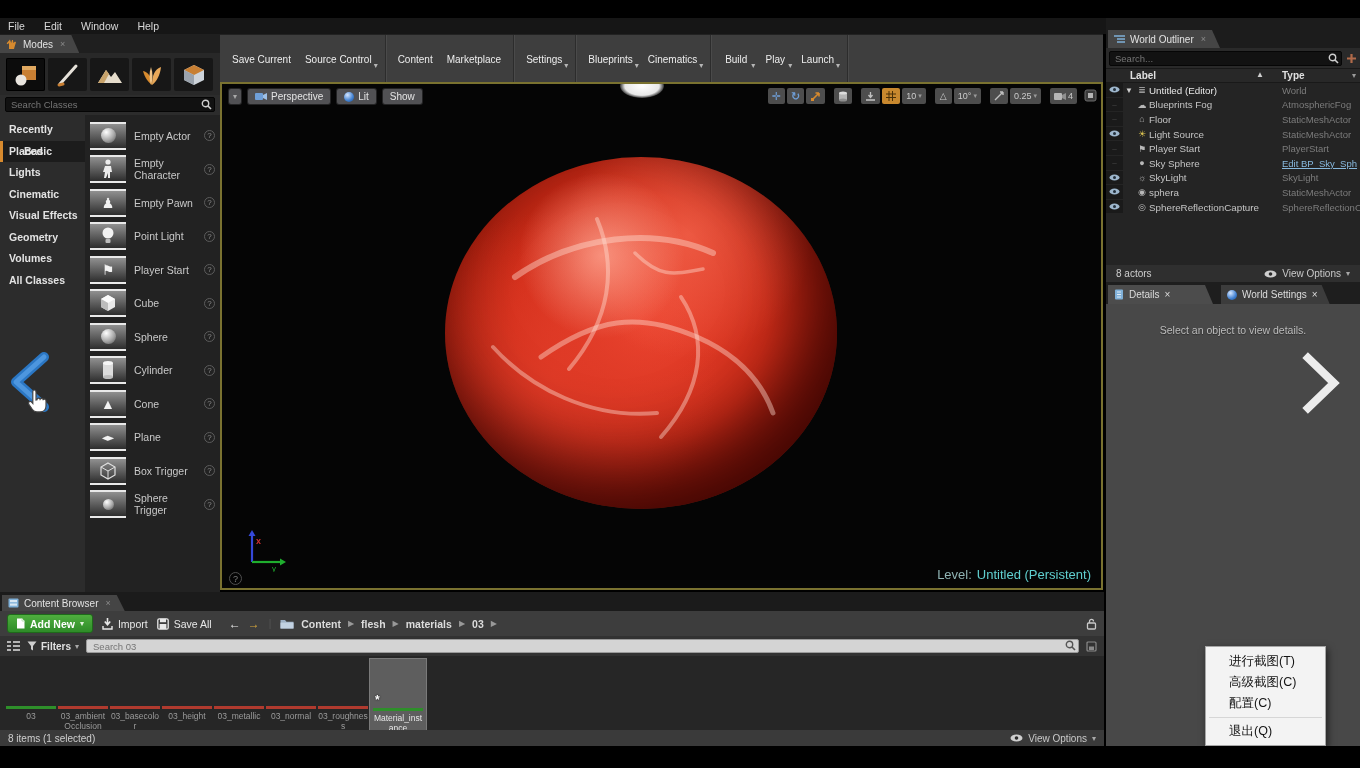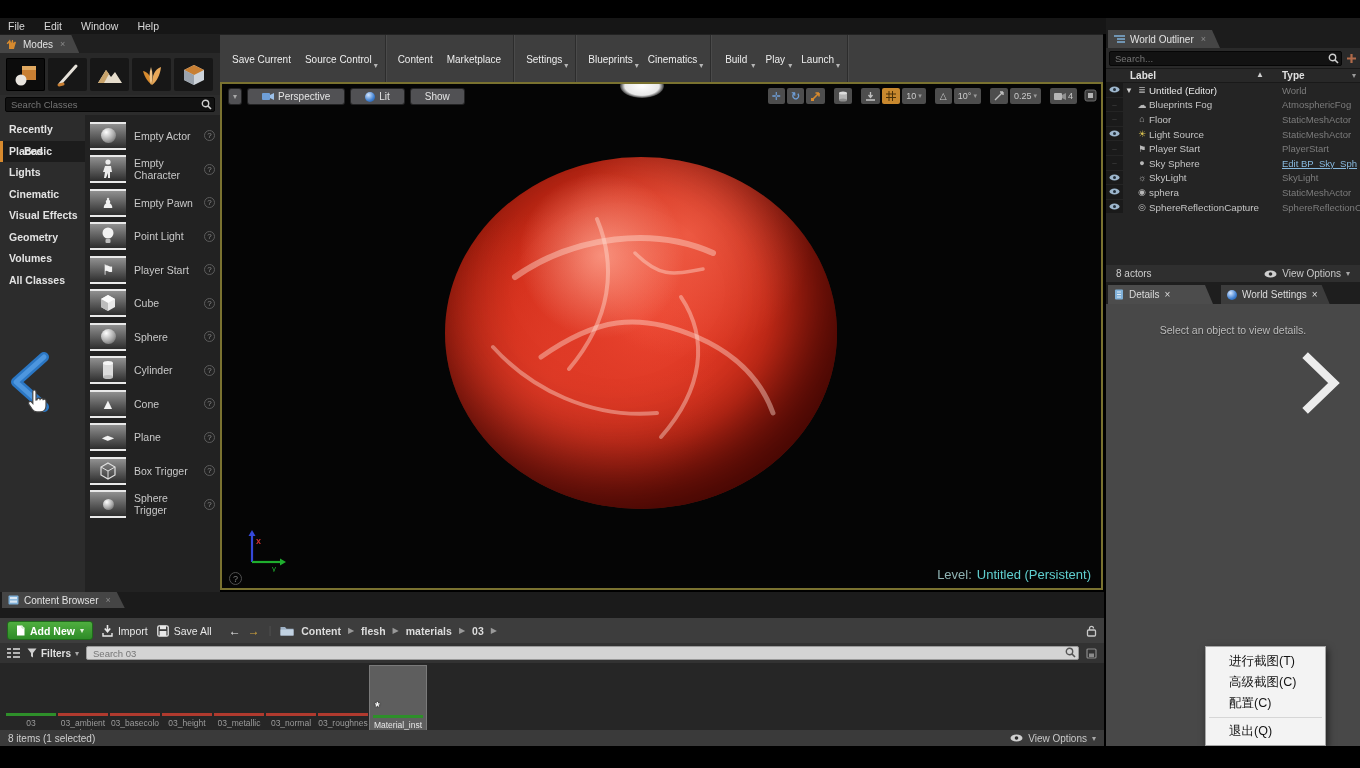--- a/index.html
+++ b/index.html
@@ -48,21 +48,21 @@
   .tgroup{display:flex;align-items:stretch;border-right:1px solid #2c2c2c;box-shadow:1px 0 0 #4a4a4a;padding:16px 5px}
   .tbtn{display:flex;flex-direction:column;align-items:center;justify-content:center;gap:2px;padding:2px 7px 3px 7px;
         color:#ededed;font-size:10px;white-space:nowrap}
   .tdrop{align-self:center;color:#b5b5b5;font-size:8px;margin:14px 2px 0 -5px}
 
   
   .vp{position:absolute;left:220px;top:82px;width:883px;height:508px;border:2px solid #7a7230;
       background:#050505;overflow:hidden}
   .vp-tl{position:absolute;left:6px;top:4px;display:flex;gap:5px;z-index:5}
   .vbtn{height:17px;background:rgba(92,92,96,.88);border:1px solid rgba(15,15,15,.7);border-radius:3px;
-        color:#e4e4e4;display:flex;align-items:center;gap:4px;padding:0 14px;font-size:10px}
+        color:#e4e4e4;display:flex;align-items:center;gap:4px;padding:0 7px;font-size:10px}
   .vbtn.sq{padding:0 4px}
   .dotblue{width:10px;height:10px;border-radius:50%;background:radial-gradient(circle at 35% 30%,#d4e6ff,#3f7fd0 60%,#1b4d92)}
   .vp-tr{position:absolute;right:24px;top:4px;display:flex;gap:2px;align-items:center;z-index:5}
   .sbtn{height:16px;min-width:17px;background:#4d4d4d;border-radius:2px;display:flex;align-items:center;
         justify-content:center;color:#cbcbcb;font-size:9px;padding:0 4px;gap:2px}
   .sbtn.orange{background:#c8882e;color:#241604}
   .sbtn .tinycaret{font-size:7px;color:#9a9a9a}
   .sgap{width:5px}
   .maxbtn{position:absolute;right:4px;top:5px;z-index:5}
   .gicon{color:#6f9fd8;font-weight:bold;font-size:11px}
@@ -125,21 +125,21 @@
   .caret{font-size:8px;color:#a8a8a8}
   .r-tabs2{height:22px;background:#1e1e1e;display:flex;align-items:flex-end;gap:8px;padding-left:2px}
   .rtab2{background:#3c3c3c;height:19px;display:flex;align-items:center;gap:5px;padding:0 12px 0 6px;
          color:#dcdcdc;clip-path:polygon(0 0,calc(100% - 8px) 0,100% 100%,0 100%);font-size:10px;min-width:105px}
   .rtab2.on{background:#4c4c4c}
   .r-body{flex:1;background:#484848;text-align:center;padding-top:20px;color:#bcbcbc;font-size:10.5px;
           text-shadow:0 1px 1px rgba(0,0,0,.4)}
 
   
   .cb{position:absolute;left:0;top:592px;width:1104px;height:154px;background:#262626;display:flex;flex-direction:column}
-  .cb-tabrow{height:26px;background:#1b1b1b;display:flex;align-items:flex-start;padding-left:2px}
+  .cb-tabrow{height:19px;background:#1b1b1b;display:flex;align-items:flex-end;padding-left:2px}
   .cb-actions{height:25px;background:#3d3d3d;display:flex;align-items:center;gap:9px;padding:0 7px}
   .addnew{display:flex;align-items:center;gap:5px;background:linear-gradient(#4fae3f,#2e8c28);
           border:1px solid #1e6a1a;border-radius:3px;height:19px;padding:0 8px;color:#fff;font-weight:bold;font-size:10.5px}
   .actbtn{display:flex;align-items:center;gap:5px;color:#e8e8e8;font-weight:normal;font-size:10.5px}
   .navarrows{display:flex;align-items:center;gap:7px;margin-left:8px;font-size:12px}
   .bc{display:flex;align-items:center;gap:7px;color:#dcdcdc;font-weight:bold;font-size:10.5px}
   .bc .sep{color:#999;font-size:8px}
   .lockwrap{margin-left:auto}
   .cb-filter{height:20px;background:#323232;display:flex;align-items:center;gap:7px;padding:0 7px}
   .filters{display:flex;align-items:center;gap:4px;color:#e0e0e0;font-weight:bold;font-size:10px}

